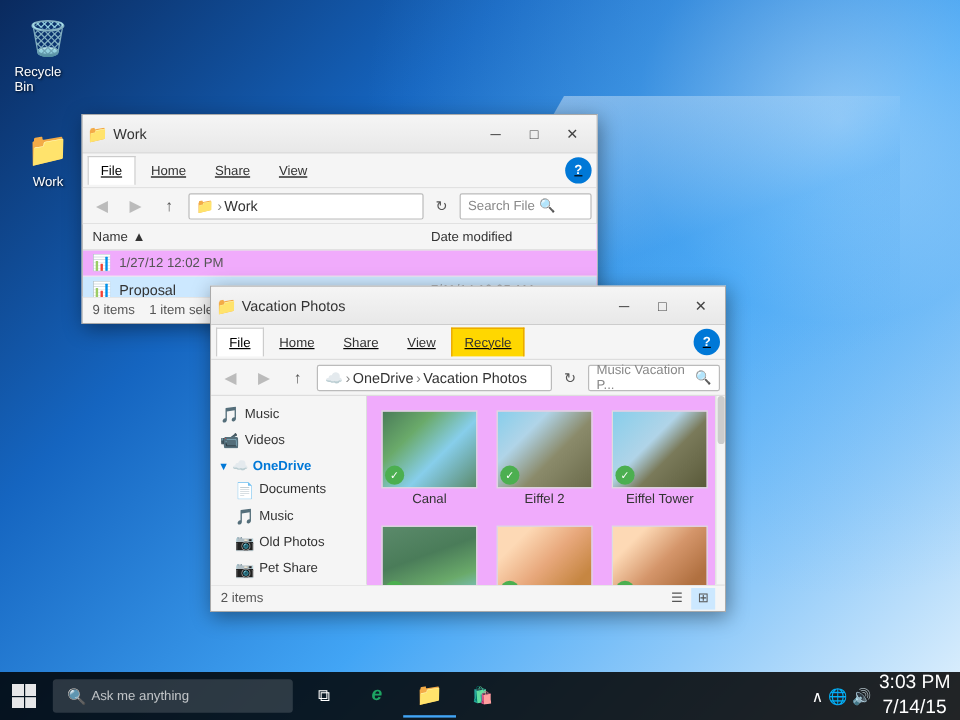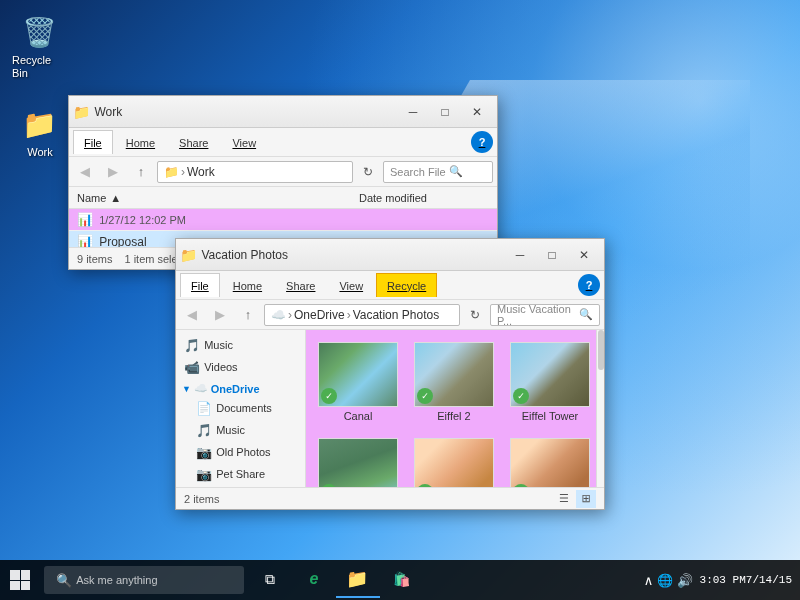--- a/index.html
+++ b/index.html
@@ -126,26 +126,25 @@
       font-size: 11px;
     }
     .taskbar-tray-icons {
       display: flex;
       align-items: center;
       gap: 4px;
       font-size: 13px;
     }
     .taskbar-clock {
       display: flex;
-      flex-direction: row;
-      align-items: center;
-      font-size: 11px;
+      flex-direction: column;
+      align-items: center;
+      font-size: 16px;
       color: white;
       line-height: 1.3;
-      font-family: Liberation Mono, monospace;
     }
 
     
     .window {
       position: absolute;
       background: #fff;
       border: 1px solid #aaa;
       box-shadow: 2px 4px 16px rgba(0,0,0,0.4);
       display: flex;
       flex-direction: column;

